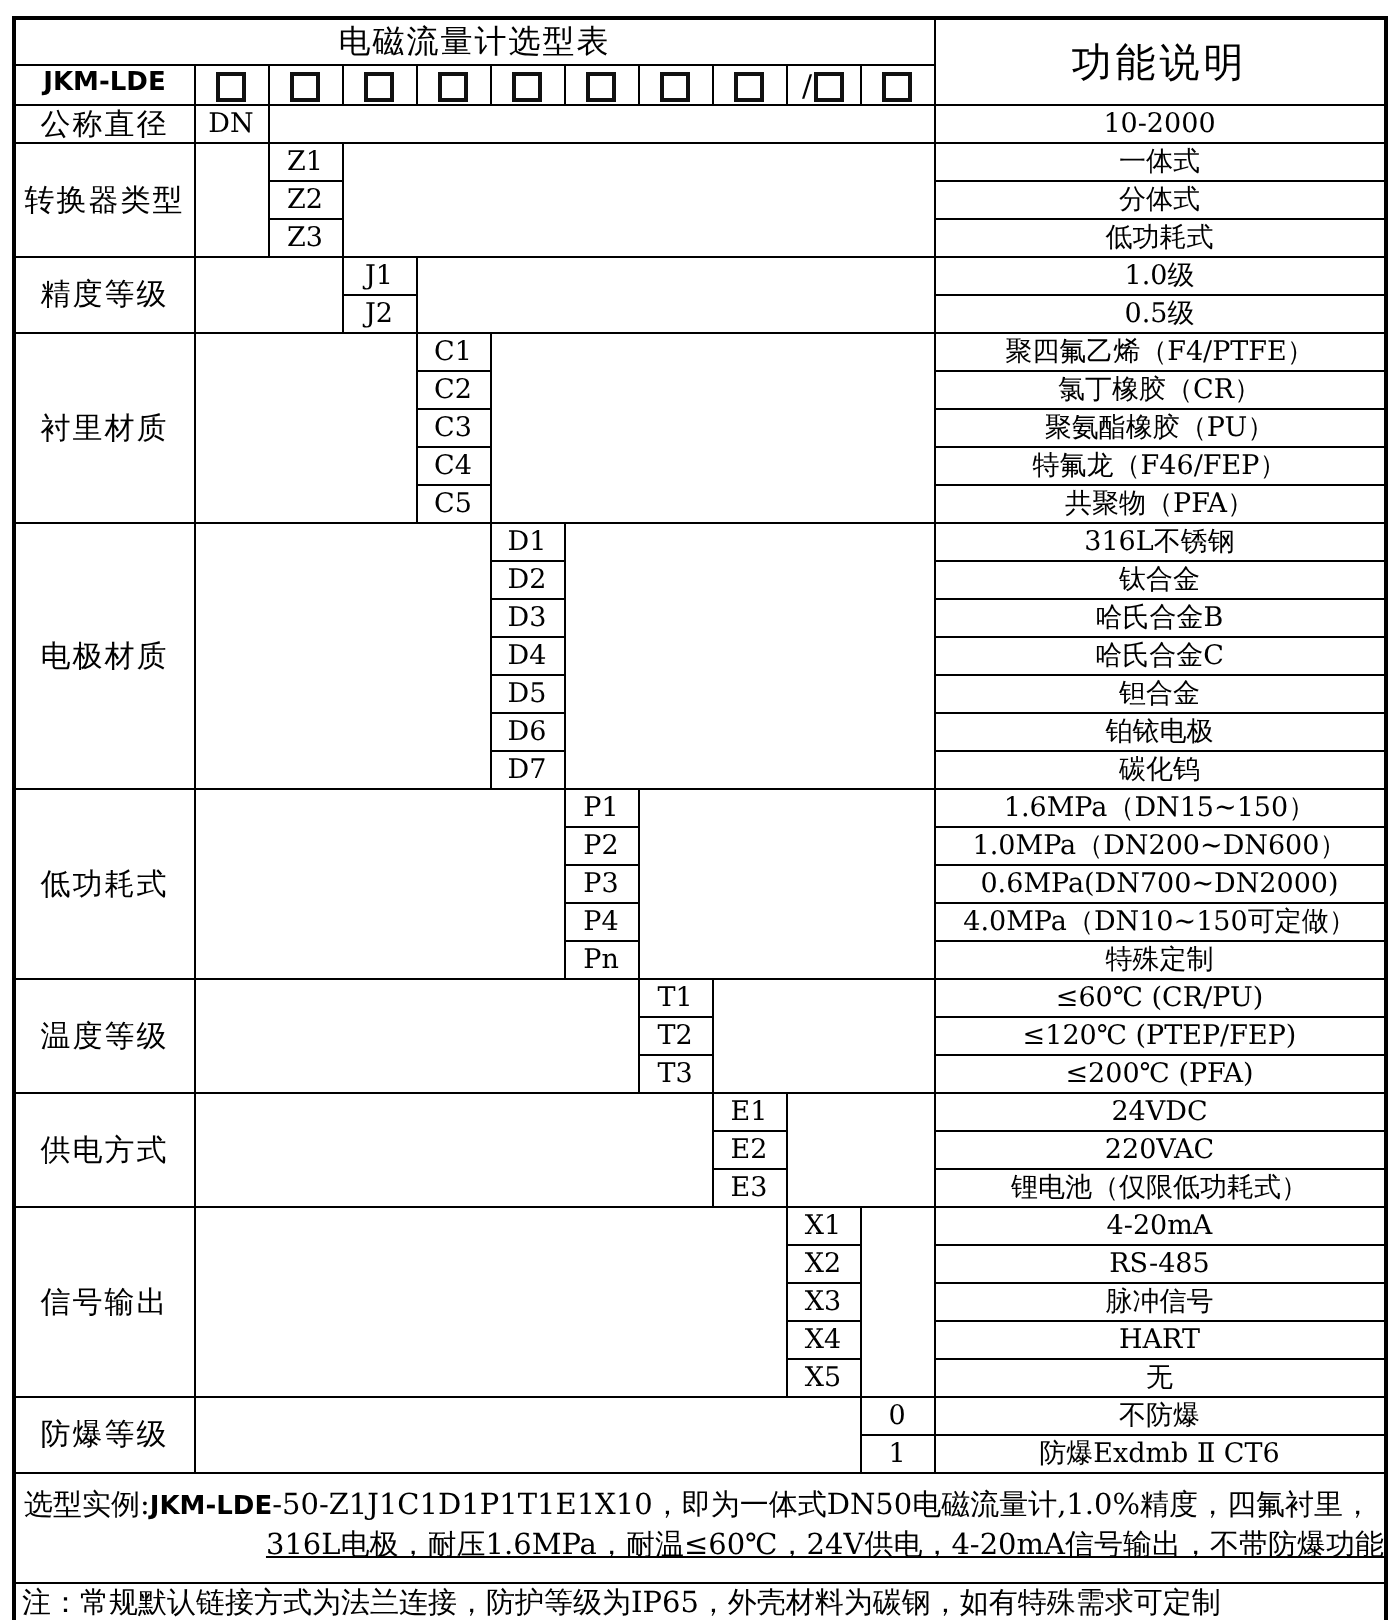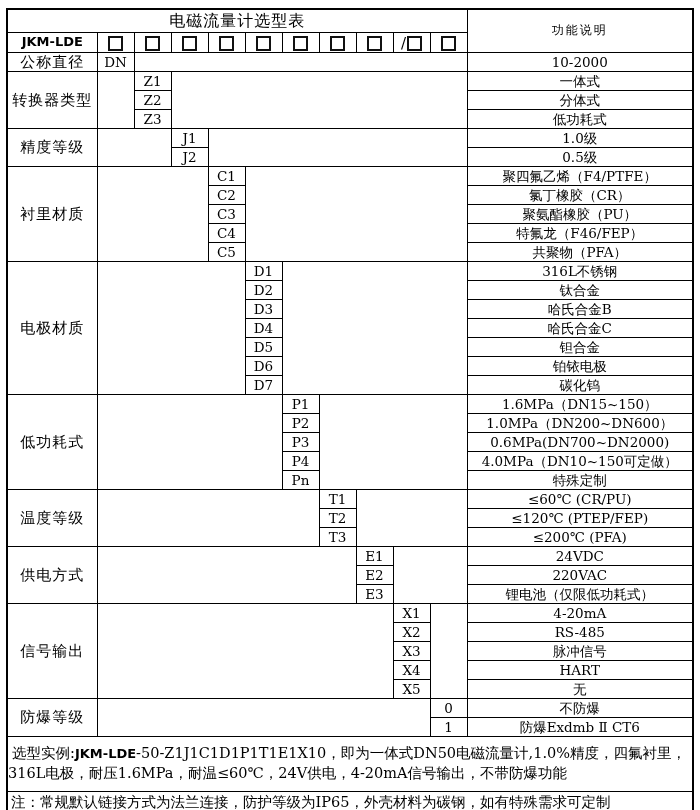--- a/index.html
+++ b/index.html
@@ -31,21 +31,21 @@
     overflow: hidden;
     white-space: nowrap;
     line-height: 1.1;
   }
   tr.title-row td.title-cell {
     height: 22px;
     font-size: 16px;
     letter-spacing: 1px;
   }
   td.func-head {
-    font-size: 12px;
+    font-size: 20px;
     letter-spacing: 2px;
   }
   tr.model-row td { height: 19px; }
   td.model-label {
     font-family: "DejaVu Sans", "Liberation Sans", sans-serif;
     font-weight: bold;
     font-size: 13px;
   }
   td.box-cell { text-align: center; }
   span.checkbox {
@@ -73,23 +73,24 @@
   tr.example-row td.example-cell {
     height: 54px;
     text-align: left;
     white-space: nowrap;
   }
   .ex-line1 {
     padding-left: 4px;
     font-size: 14.5px;
   }
   .ex-line2 {
-    text-align: left;
+    text-align: right;
     font-size: 14.5px;
     margin-top: 4px;
+    text-decoration: underline;
   }
   .bold-model {
     font-family: "DejaVu Sans", "Liberation Sans", sans-serif;
     font-weight: bold;
     font-size: 13px;
   }
   tr.note-row td.note-cell {
     height: 21px;
     text-align: left;
     padding-left: 3px;

